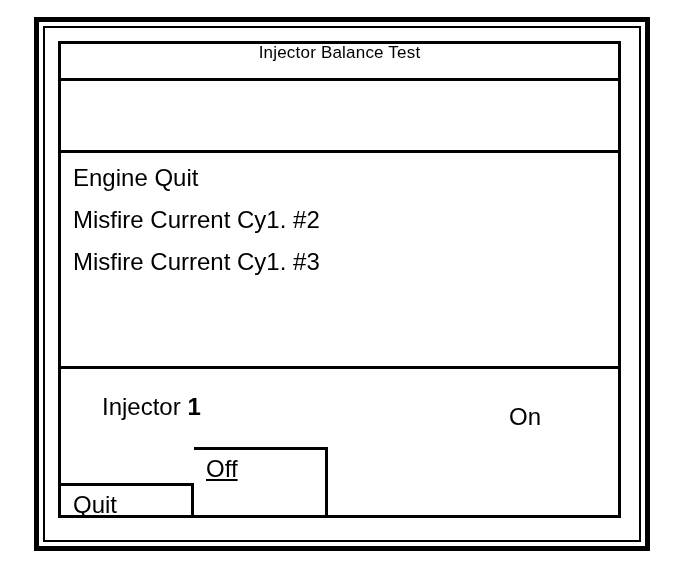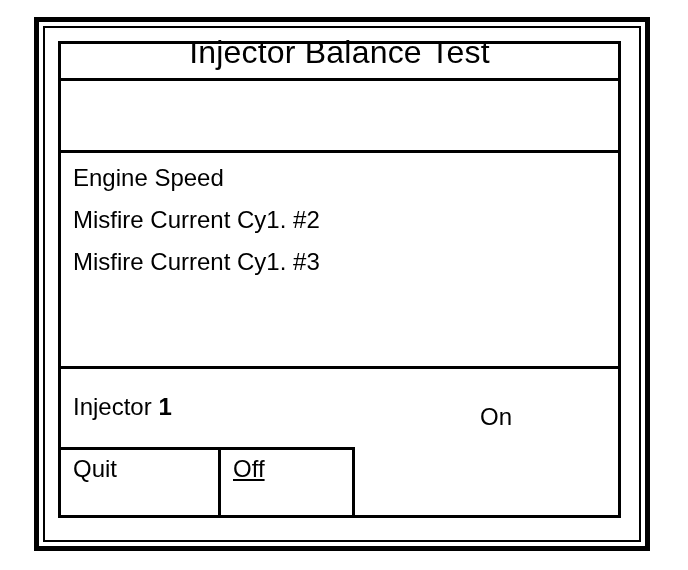--- a/index.html
+++ b/index.html
@@ -61,21 +61,21 @@
     flex-direction: column;
   }
 
   .panel-title {
     height: 37px;
     flex: 0 0 37px;
     border-bottom: 3px solid #000000;
     display: flex;
     align-items: center;
     justify-content: center;
-    font-size: 32px;
+    font-size: 17px;
     letter-spacing: 0.2px;
     line-height: 1;
     padding-bottom: 18px;
     box-sizing: border-box;
   }
 
   .panel-valuebox {
     flex: 0 0 72px;
     border-bottom: 3px solid #000000;
     box-sizing: border-box;
@@ -100,20 +100,21 @@
   .list-row .row-value {
     margin-left: auto;
     padding-right: 16px;
     font-size: 24px;
   }
 
   .panel-status {
     flex: 0 0 78px;
     position: relative;
     box-sizing: border-box;
+    margin-left: 29px;
   }
   .status-label {
     position: absolute;
     left: 12px;
     top: 26px;
     font-size: 24px;
     line-height: 1;
   }
   .status-label b {
     font-weight: bold;
@@ -135,21 +136,21 @@
   }
   .softkey {
     position: relative;
     box-sizing: border-box;
     border-top: 3px solid #000000;
     border-right: 3px solid #000000;
     font-size: 24px;
     line-height: 1;
     padding: 7px 0 0 12px;
   }
-  .softkey.key-quit  { width: 160px; }
+  .softkey.key-quit  { width: 133px; margin-top: 36px; }
   .softkey.key-off   { width: 134px; text-decoration: underline; }
   .softkey.key-gap   {
     flex: 1 1 auto;
     border-top: none;
     border-right: none;
   }
   .softkey.key-next  {
     width: 131px;
     border-right: none;
   }
@@ -166,21 +167,21 @@
 
         <div class="panel-title">Injector Balance Test</div>
 
         <div class="panel-valuebox">
           <div class="list-row" style="height:100%;padding-top:0;"></div>
         </div>
 
         <div class="panel-list">
 
           <div class="list-row">
-            <span>Engine Speed</span>
+            <span>Engine Quit</span>
             <span class="row-value"></span>
           </div>
 
 
           <div class="list-row">
             <span>Misfire Current Cy1. #2</span>
             <span class="row-value"></span>
           </div>
 
           <div class="list-row">

